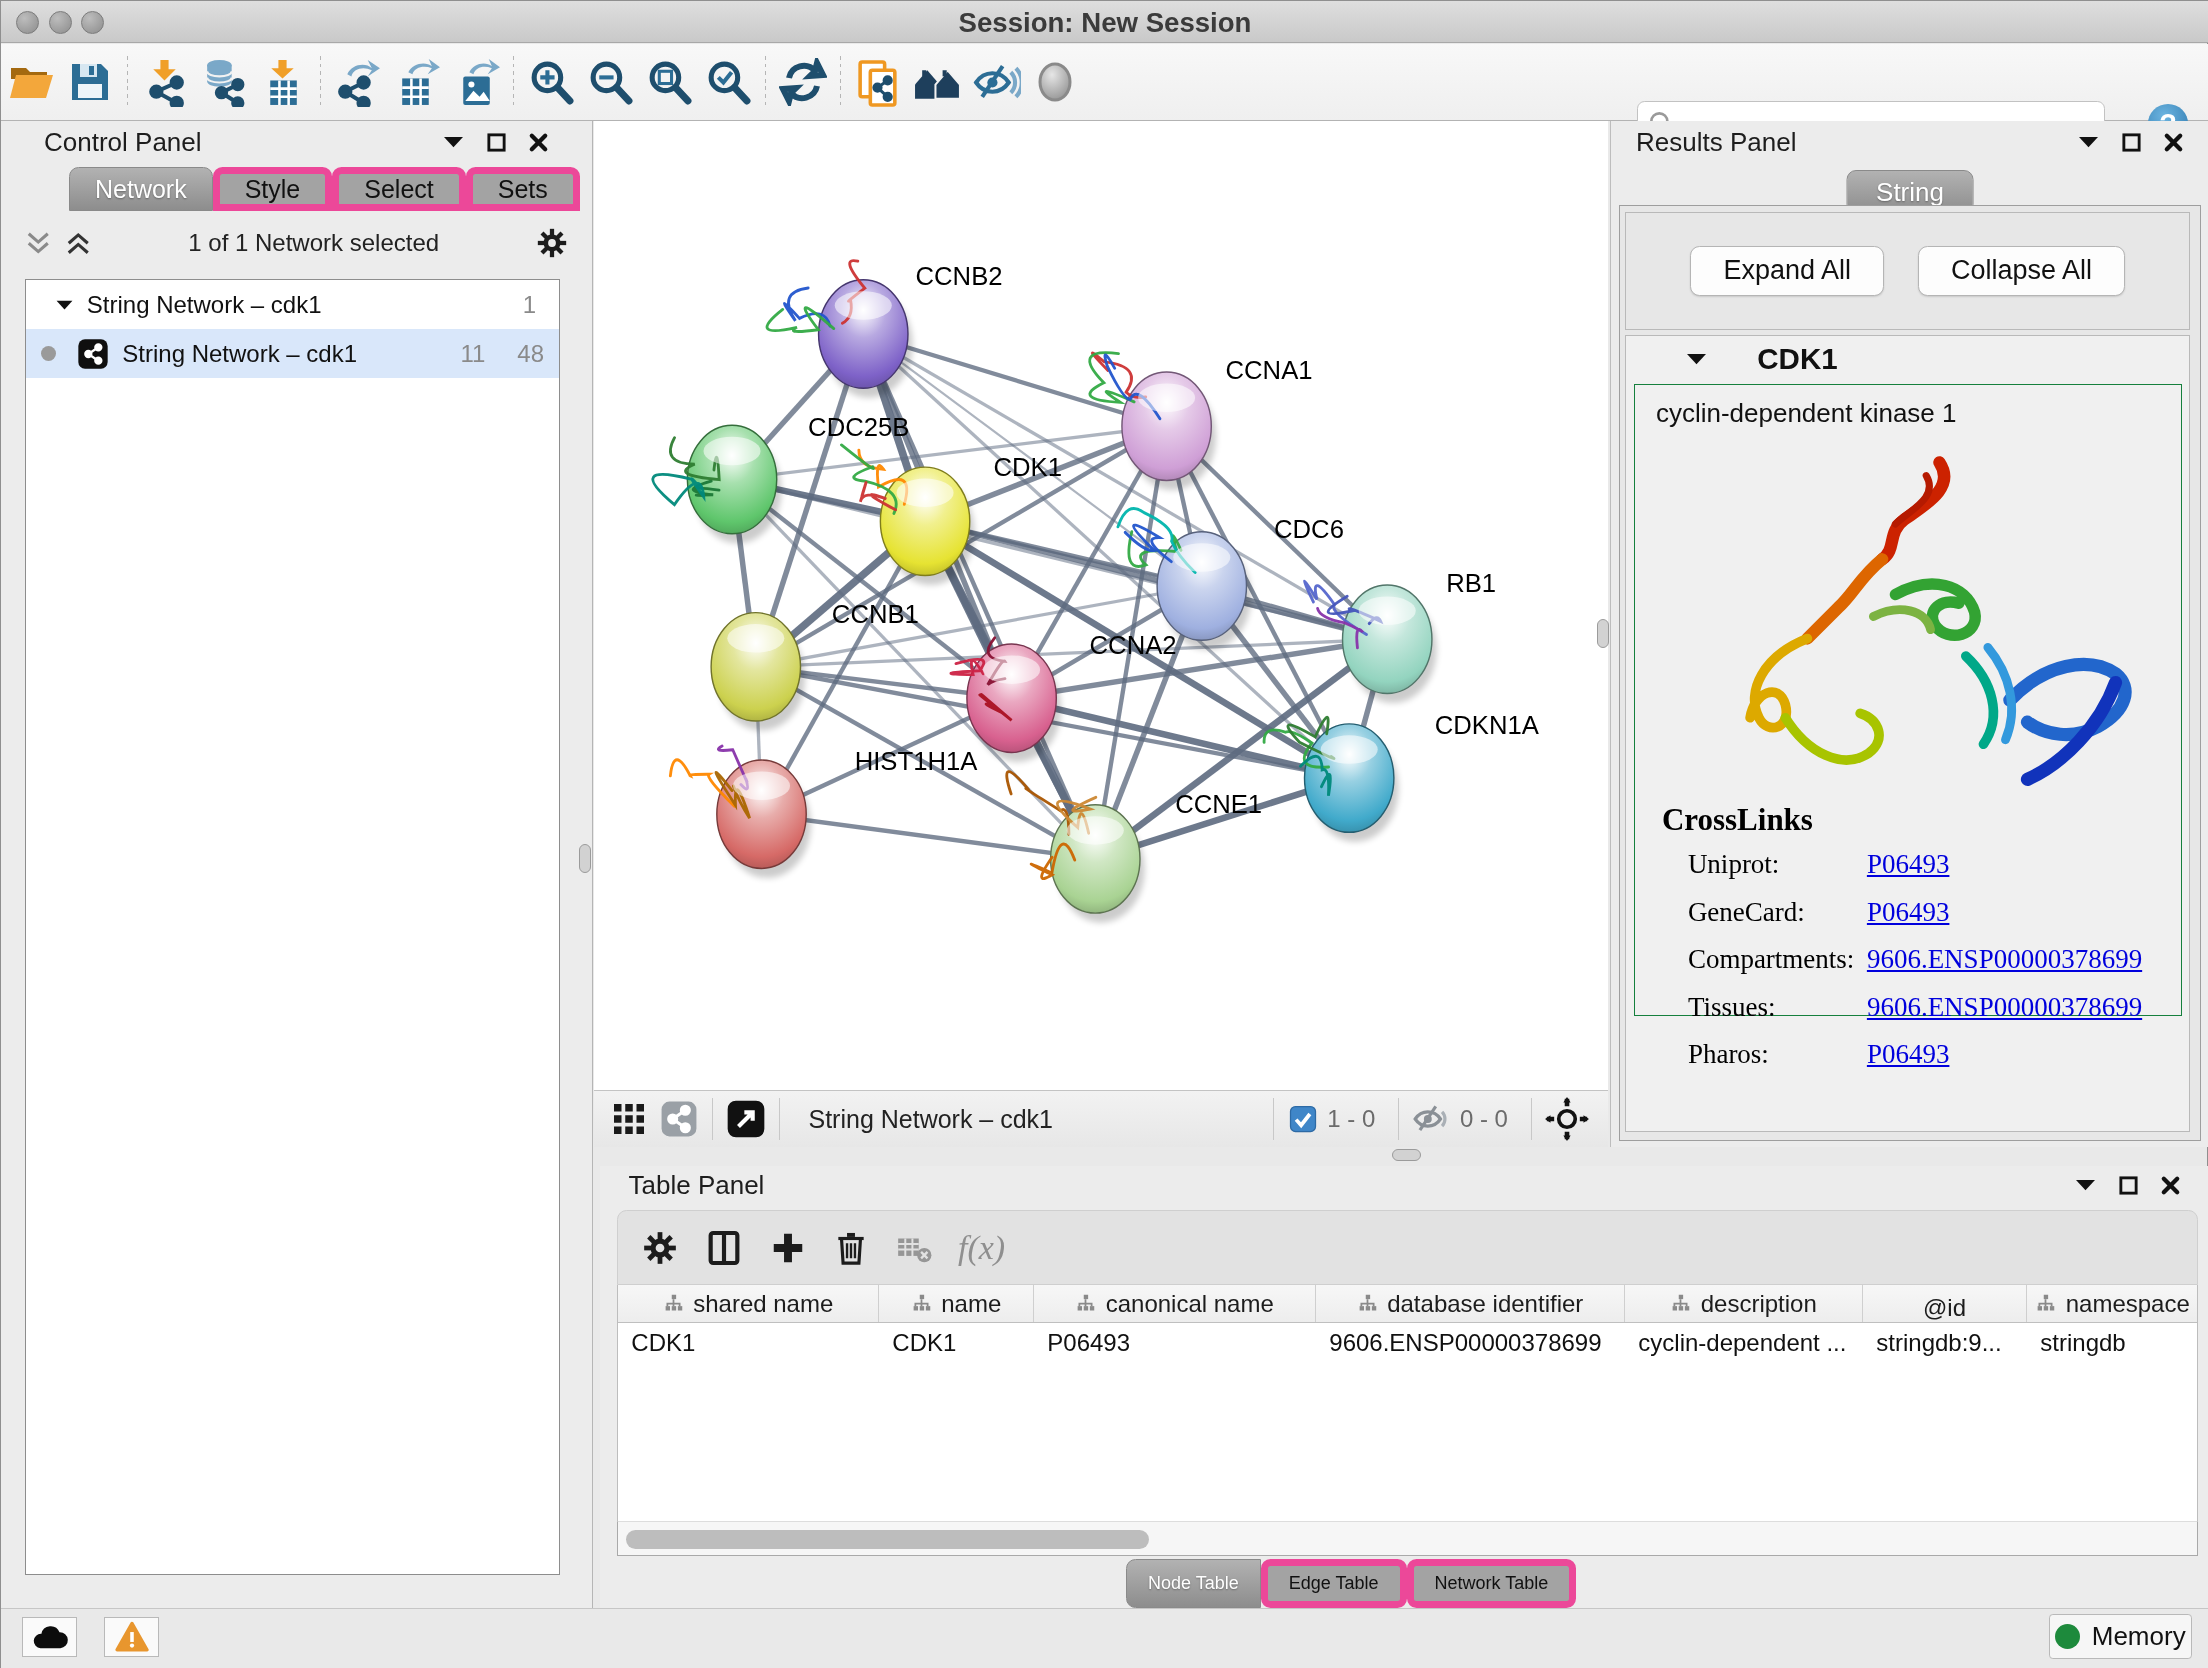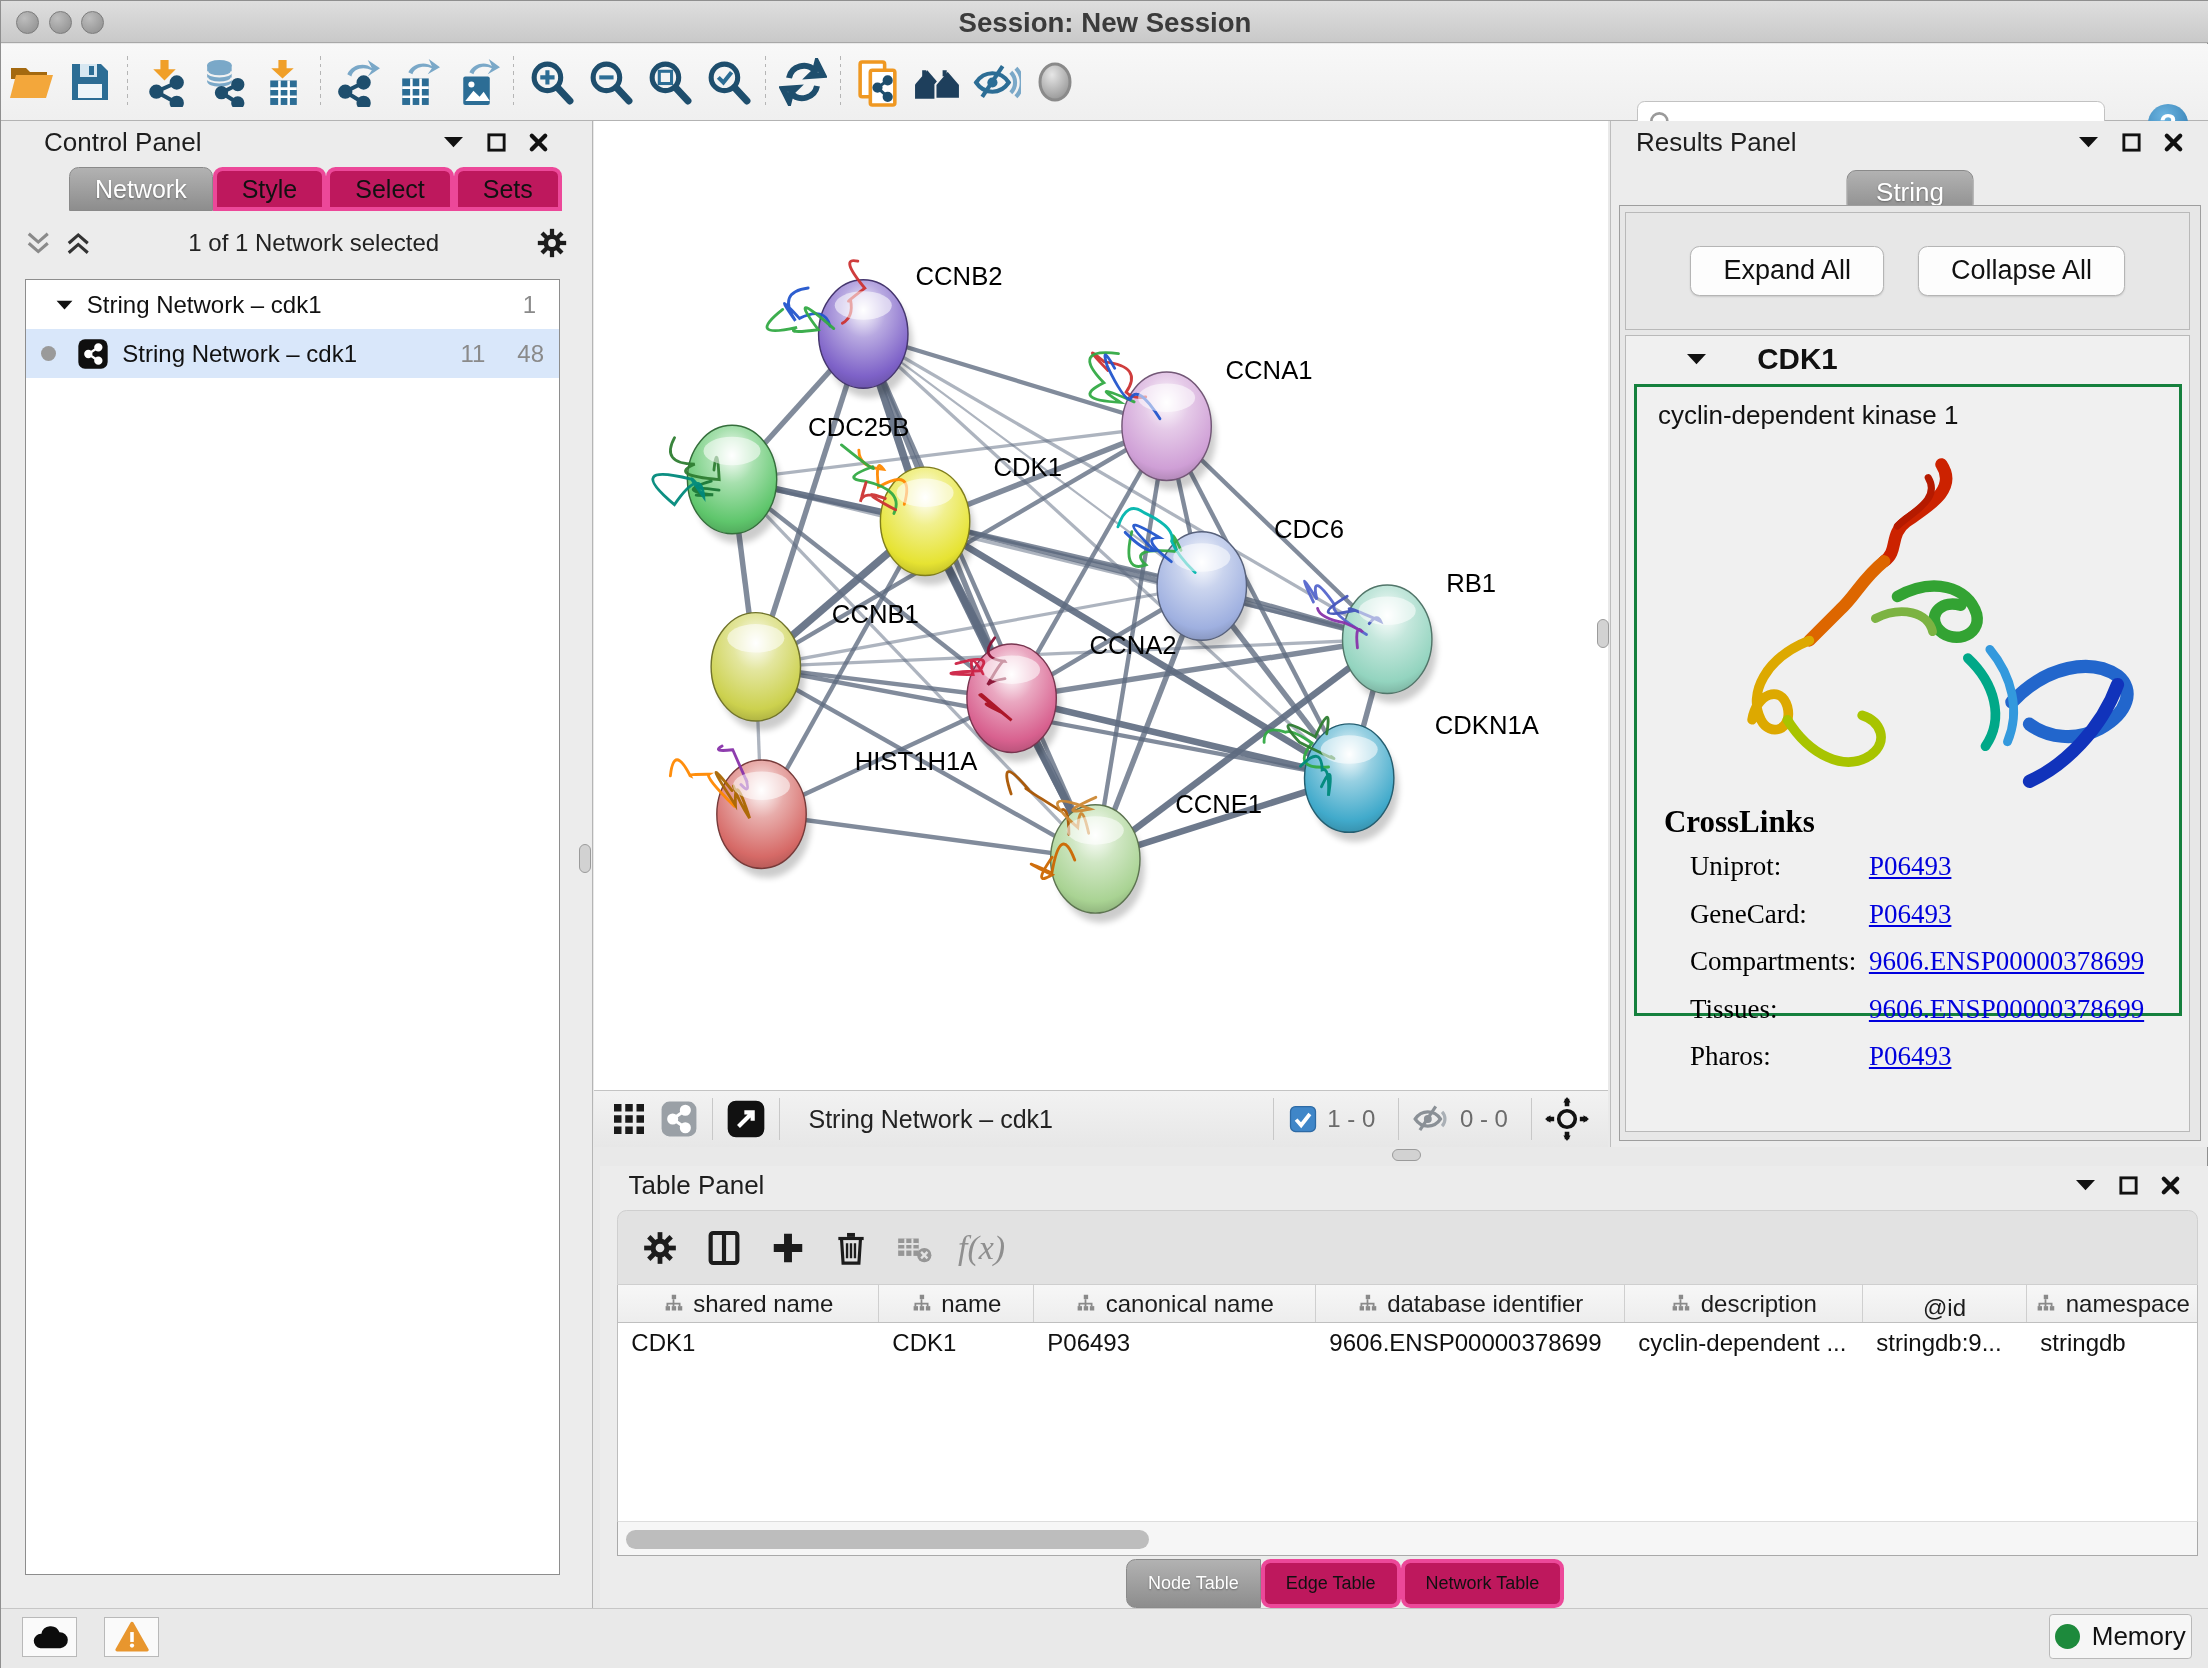--- a/index.html
+++ b/index.html
@@ -26,21 +26,21 @@
   .searchbox { position:absolute; left:1636px; top:57px; width:468px; height:45px;
     background:#fff; border:1.9px solid #c2c2c2; border-radius:7.6px; display:flex; align-items:center; }
   .searchbox input { border:none; outline:none; font-size:25px; flex:1; background:transparent; }
   .helpbtn { position:absolute; left:2144px; top:57px; }
 
   
   .ptitle { font-size:26px; color:#1d1d1d; }
   .pctrls { display:flex; gap:21px; align-items:center; }
   .tabsel { background:linear-gradient(#b2b2b2,#8d8d8d); color:#fff; text-shadow:0 1px 1.9px #00000055;
     border:1px solid #8a8a8a; }
-  .tabun { background:#be185d; color:#111; border:4px solid #ec4899; }
+  .tabun { background:#a3a3a3; color:#111; border:7px solid #ec4899; }
 
   
   .control { position:absolute; left:0; top:120px; width:592px; height:1488px; background:#ececec;
     border-right:1.9px solid #b5b5b5; }
   .cp-head { position:absolute; left:0; top:0; width:100%; height:42px; display:flex;
     align-items:center; padding:0 43px; justify-content:space-between; }
   .cp-tabs { position:absolute; left:68px; top:46px; height:44px; display:flex; }
   .cp-tab { padding:0 25px; height:44px; display:flex; align-items:center; font-size:25px;
     border-radius:9.5px 9.5px 0 0; }
   .cp-status { position:absolute; left:0; top:99px; width:100%; height:46px; display:flex;
@@ -72,21 +72,21 @@
   .rp-outer { position:absolute; left:7.6px; top:84px; width:582px; height:936px;
     border:1.9px solid #9e9e9e; background:#e7e7e7; }
   .rp-btnrow { position:absolute; left:5.7px; top:5.7px; width:565px; height:118px;
     border:1px solid #b9b9b9; display:flex; align-items:center; justify-content:center; gap:34px; }
   .rp-btn { background:#fdfdfd; border:1px solid #b5b5b5; border-radius:9.5px; padding:8.6px 32px;
     font-size:27px; color:#111; box-shadow:0 1px 1.9px #00000022; }
   .rp-sections { position:absolute; left:5.7px; top:129px; width:565px; height:797px;
     border:1px solid #b9b9b9; background:#f0f0f0; }
   .sec-head { height:46px; display:flex; align-items:center; gap:49px; padding-left:59px; }
   .sec-gene { font-size:29.5px; font-weight:bold; color:#111; }
-  .sec-box { margin:1.9px 7.6px; border:3px solid #15803d; height:632px; position:relative; }
+  .sec-box { margin:1.9px 7.6px; border:1px solid #15803d; height:632px; position:relative; }
   .sec-desc { font-size:26px; color:#111; padding:13.3px 0 0 21px; }
   .xl-title { font-family:"Liberation Serif", serif; font-weight:bold; font-size:31px;
     position:absolute; left:27px; top:417px; color:#000; }
   .xl-row { position:absolute; left:53px; width:495px; display:flex;
     font-family:"Liberation Serif", serif; font-size:27px; }
   .xl-row .lab { width:179px; color:#000; }
   .xl-row .val { color:#0000dd; text-decoration:underline; }
 
   
   .tablepanel { position:absolute; left:599px; top:1165px; width:1609px; height:442px; background:#ececec; }

